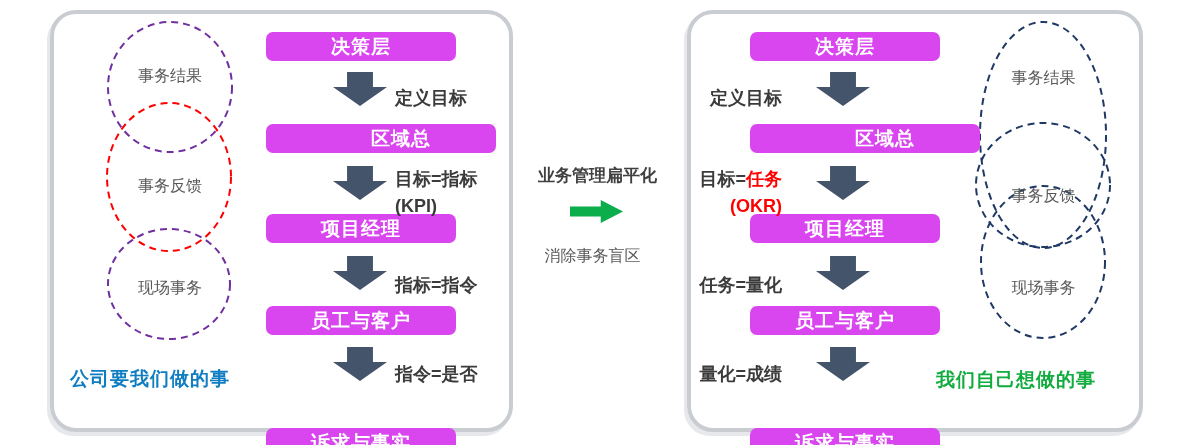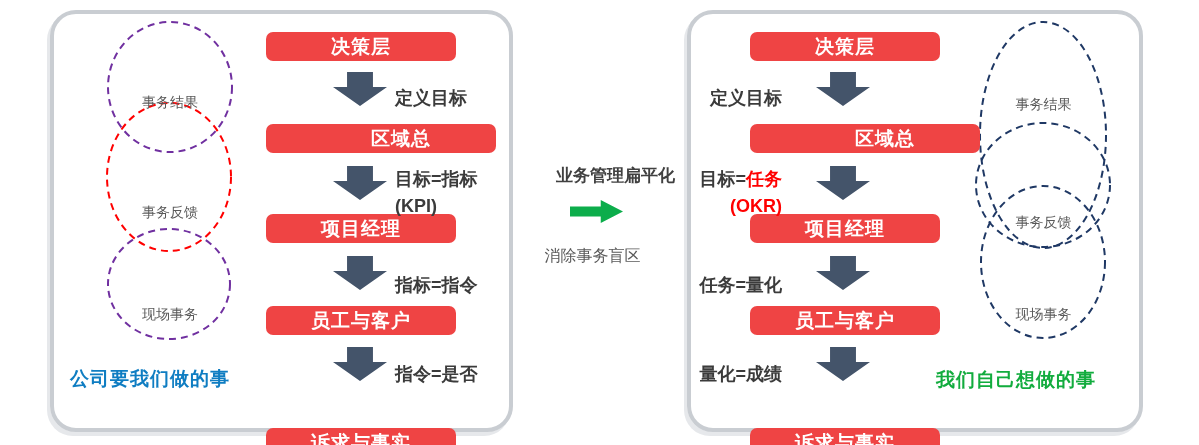--- a/index.html
+++ b/index.html
@@ -4,48 +4,48 @@
 <style>
   html,body{margin:0;padding:0;background:#ffffff;}
   .page{position:relative;width:1199px;height:445px;background:#ffffff;
         font-family:"Liberation Sans","DejaVu Sans",sans-serif;overflow:hidden;}
   .layer{position:absolute;left:0;top:0;width:1199px;height:445px;pointer-events:none;}
   .panel{position:absolute;box-sizing:border-box;border:4px solid #C9CDD2;border-radius:26px;
          box-shadow:-3px 4px 0 #E6E8EB;background:transparent;}
   .left-panel{left:50px;top:10px;width:463px;height:422px;}
   .right-panel{left:687px;top:10px;width:456px;height:422px;}
 
-  .flow-box{position:absolute;width:190px;height:29px;background:#ef4444;border-radius:7px;
+  .flow-box{position:absolute;width:190px;height:29px;background:#d946ef;border-radius:7px;
             color:#ffffff;font-weight:bold;font-size:19px;text-align:center;line-height:30px;
             letter-spacing:1px;}
   .lcol{left:266px;} .rcol{left:750px;}
   .r1{top:32px;} .r2{top:124px;padding-left:40px;} .r3{top:214px;} .r4{top:306px;} .r5{top:392px;margin-top:36px;}
 
   .down-arrow{position:absolute;width:54px;height:34px;background:#44546A;
               clip-path:polygon(26% 0,74% 0,74% 44%,100% 44%,50% 100%,0 44%,26% 44%);}
   .la{left:333px;} .ra{left:816px;}
   .g1{top:72px;} .g2{top:166px;} .g3{top:256px;} .g4{top:347px;}
 
   .alabel{position:absolute;font-size:18px;font-weight:bold;color:#3B3B3B;white-space:nowrap;}
   .alabel.lp{left:395px;}
   .alabel.rp{left:660px;width:122px;text-align:right;}
   .t1{top:86px;font-family:Liberation Mono, monospace;} .t2{top:167px;} .t2s{top:196px;} .t3{top:273px;} .t4{top:362px;}
   .sub-l{left:410px;}
   .red{color:#FF0000;text-align:right;}
 
-  .circle-label{position:absolute;font-size:14px;color:#595959;text-align:center;white-space:nowrap;margin-top:28px;}
+  .circle-label{position:absolute;font-size:16px;color:#595959;text-align:center;white-space:nowrap;}
   .cl-l{left:108px;width:124px;} .cl-r{left:980px;width:127px;}
   .cy1{top:66px;} .cy2{top:176px;} .cy3{top:278px;}
   .ry1{top:68px;} .ry2{top:186px;} .ry3{top:278px;}
 
   .caption{position:absolute;font-size:19px;font-weight:bold;white-space:nowrap;letter-spacing:1px;}
   .caption-left{left:70px;top:366px;color:#0F7DC2;}
   .caption-right{left:936px;top:367px;color:#12AC3E;}
 
-  .mid-top{position:absolute;left:520px;top:164px;width:155px;text-align:right;
+  .mid-top{position:absolute;left:520px;top:164px;width:155px;text-align:center;
            font-size:17px;font-weight:bold;color:#404040;white-space:nowrap;}
   .mid-arrow{position:absolute;left:570px;top:200px;width:53px;height:23px;background:#0CAD4B;
              clip-path:polygon(0 28%,58% 28%,58% 0,100% 50%,58% 100%,58% 72%,0 72%);}
   .mid-bottom{position:absolute;left:515px;top:246px;width:155px;text-align:center;
               font-size:16px;color:#595959;white-space:nowrap;}
 </style>
 </head>
 <body>
 
 <div class="page">

